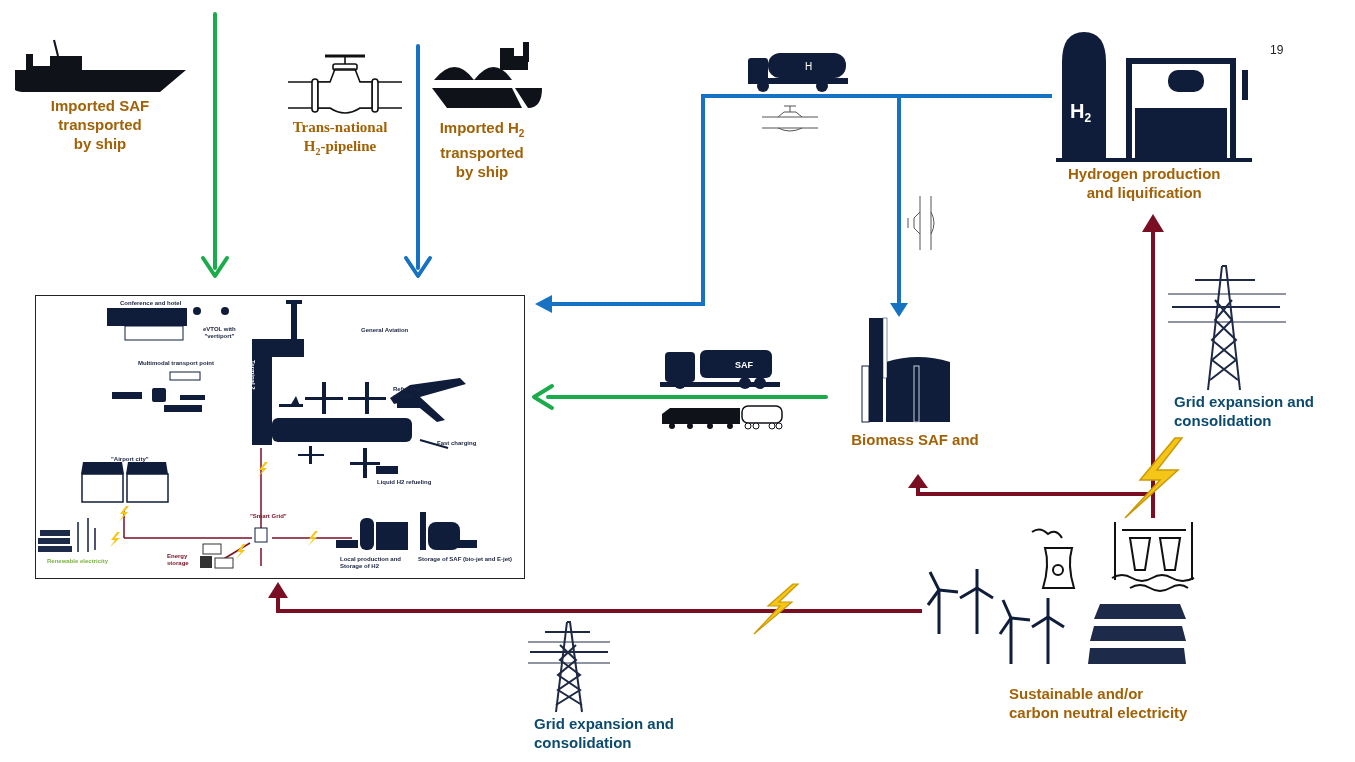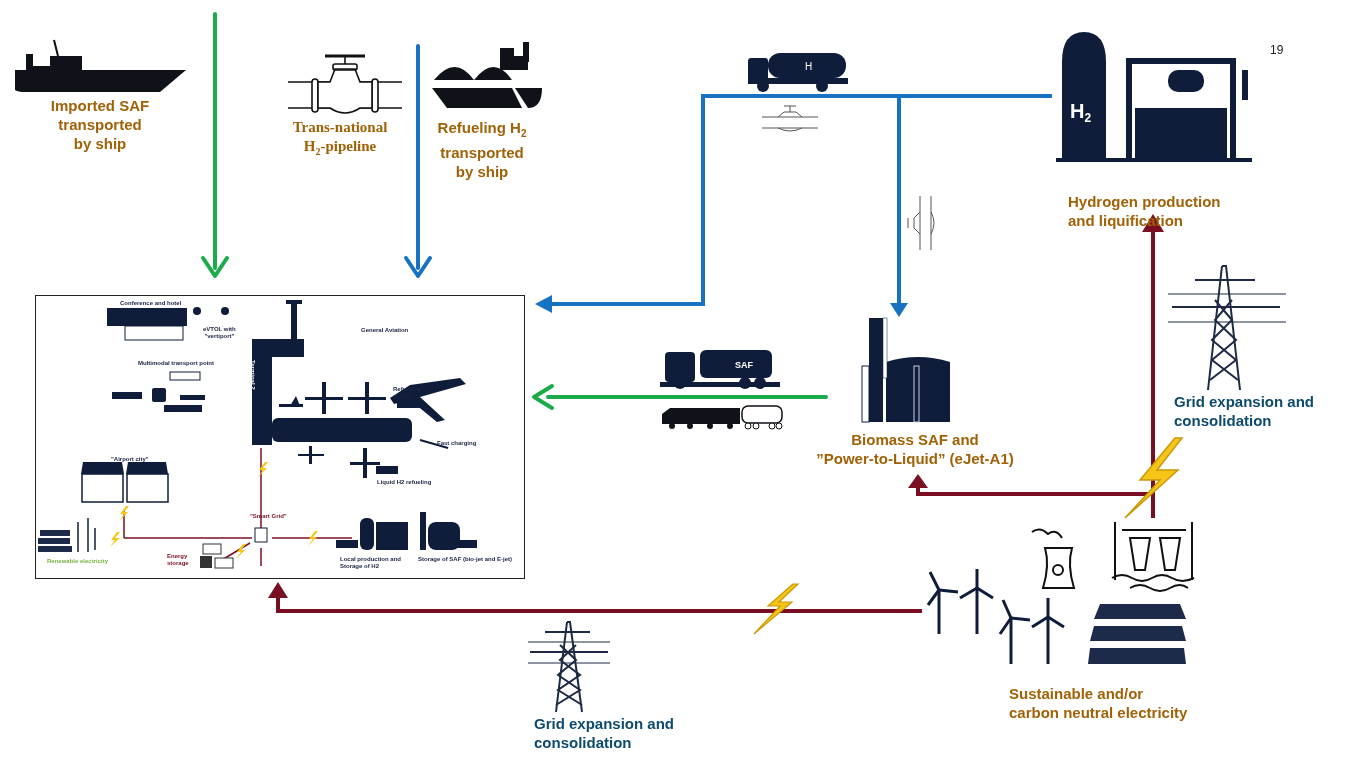--- a/index.html
+++ b/index.html
@@ -288,33 +288,32 @@
 <div class="lbl" style="left:30px;top:96px;width:140px;">
   <div>Imported SAF</div>
   <div>transported</div>
   <div>by ship</div>
 </div>
 <div class="lbl" style="left:270px;top:118px;width:140px;font-family:Liberation Serif, serif;">
   <div>Trans-national</div>
   <div><span>H</span><sub style="font-size:10px">2</sub><span>-pipeline</span></div>
 </div>
 <div class="lbl" style="left:418px;top:118px;width:128px;">
-  <div><span>Refueling H</span><sub style="font-size:10px">2</sub></div>
+  <div><span>Imported H</span><sub style="font-size:10px">2</sub></div>
   <div>transported</div>
   <div>by ship</div>
 </div>
 
-<div class="lbl" style="left:1068px;top:164px;text-align:left;margin-top:28px;">
+<div class="lbl" style="left:1068px;top:164px;text-align:center;">
   <div>Hydrogen production</div>
   <div>and liquification</div>
 </div>
 
 <div class="lbl" style="left:800px;top:430px;width:230px;">
   <div>Biomass SAF and</div>
-  <div>”Power-to-Liquid” (eJet-A1)</div>
 </div>
 
 <div class="lbl lbl-red" style="left:1174px;top:392px;">
   <div>Grid expansion and</div>
   <div>consolidation</div>
 </div>
 <div class="lbl lbl-red" style="left:534px;top:714px;">
   <div>Grid expansion and</div>
   <div>consolidation</div>
 </div>

